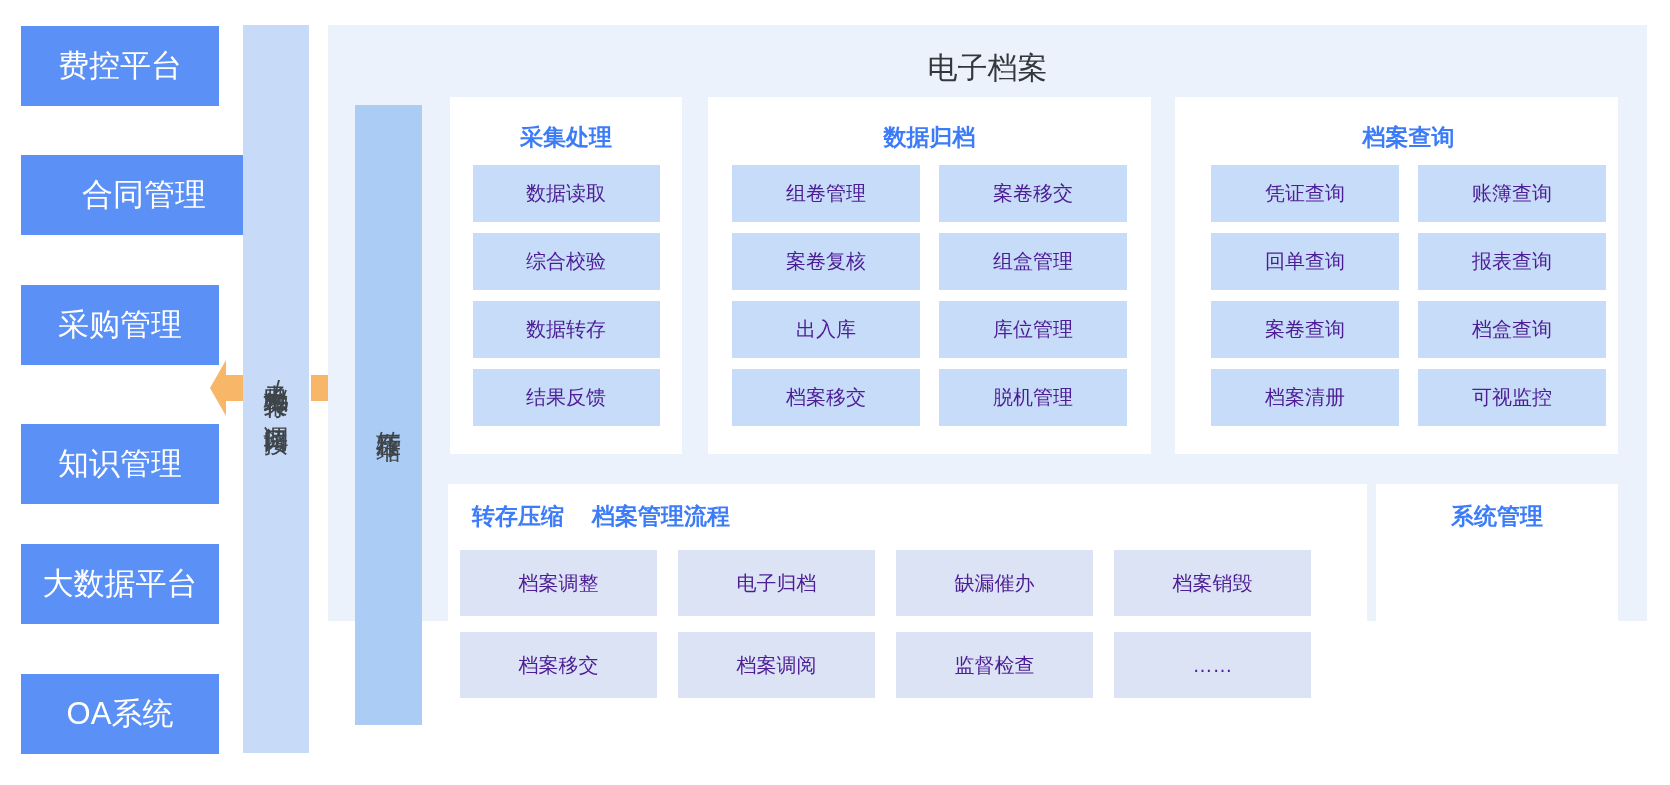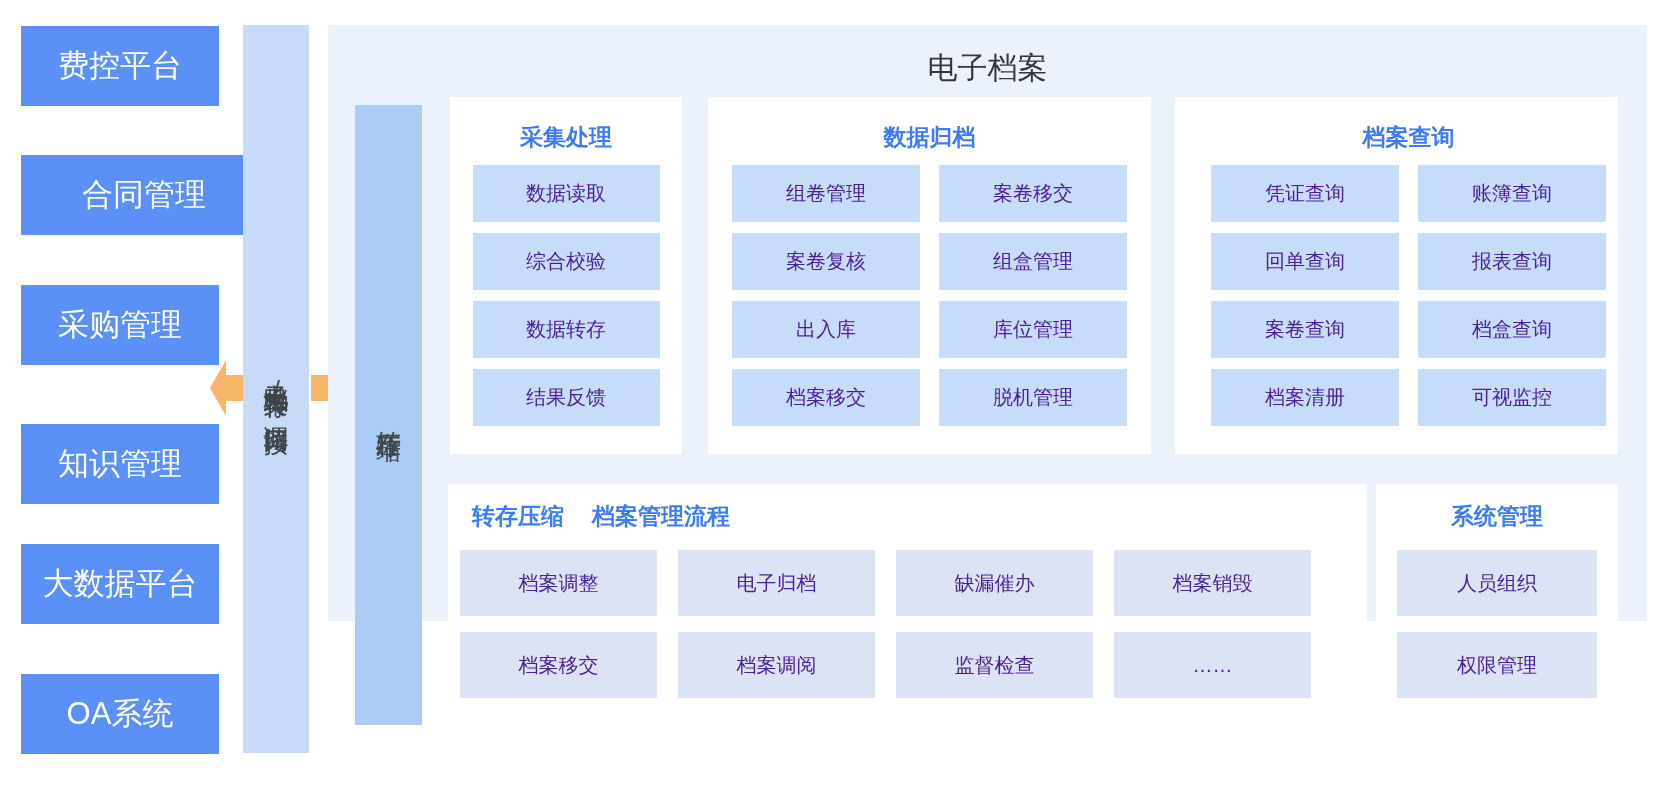--- a/index.html
+++ b/index.html
@@ -154,20 +154,16 @@
         <div class="item item-b">档案销毁</div>
         <div class="item item-b">档案移交</div>
         <div class="item item-b">档案调阅</div>
         <div class="item item-b">监督检查</div>
         <div class="item item-b">……</div>
       </div>
     </div>
 
     <div class="panel panel-system">
       <div class="panel-title">系统管理</div>
-      <div class="items gridsys">
-        <div class="item item-b">人员组织</div>
-        <div class="item item-b">权限管理</div>
-      </div>
     </div>
 
   </div>
 </div>
 
 </body></html>

